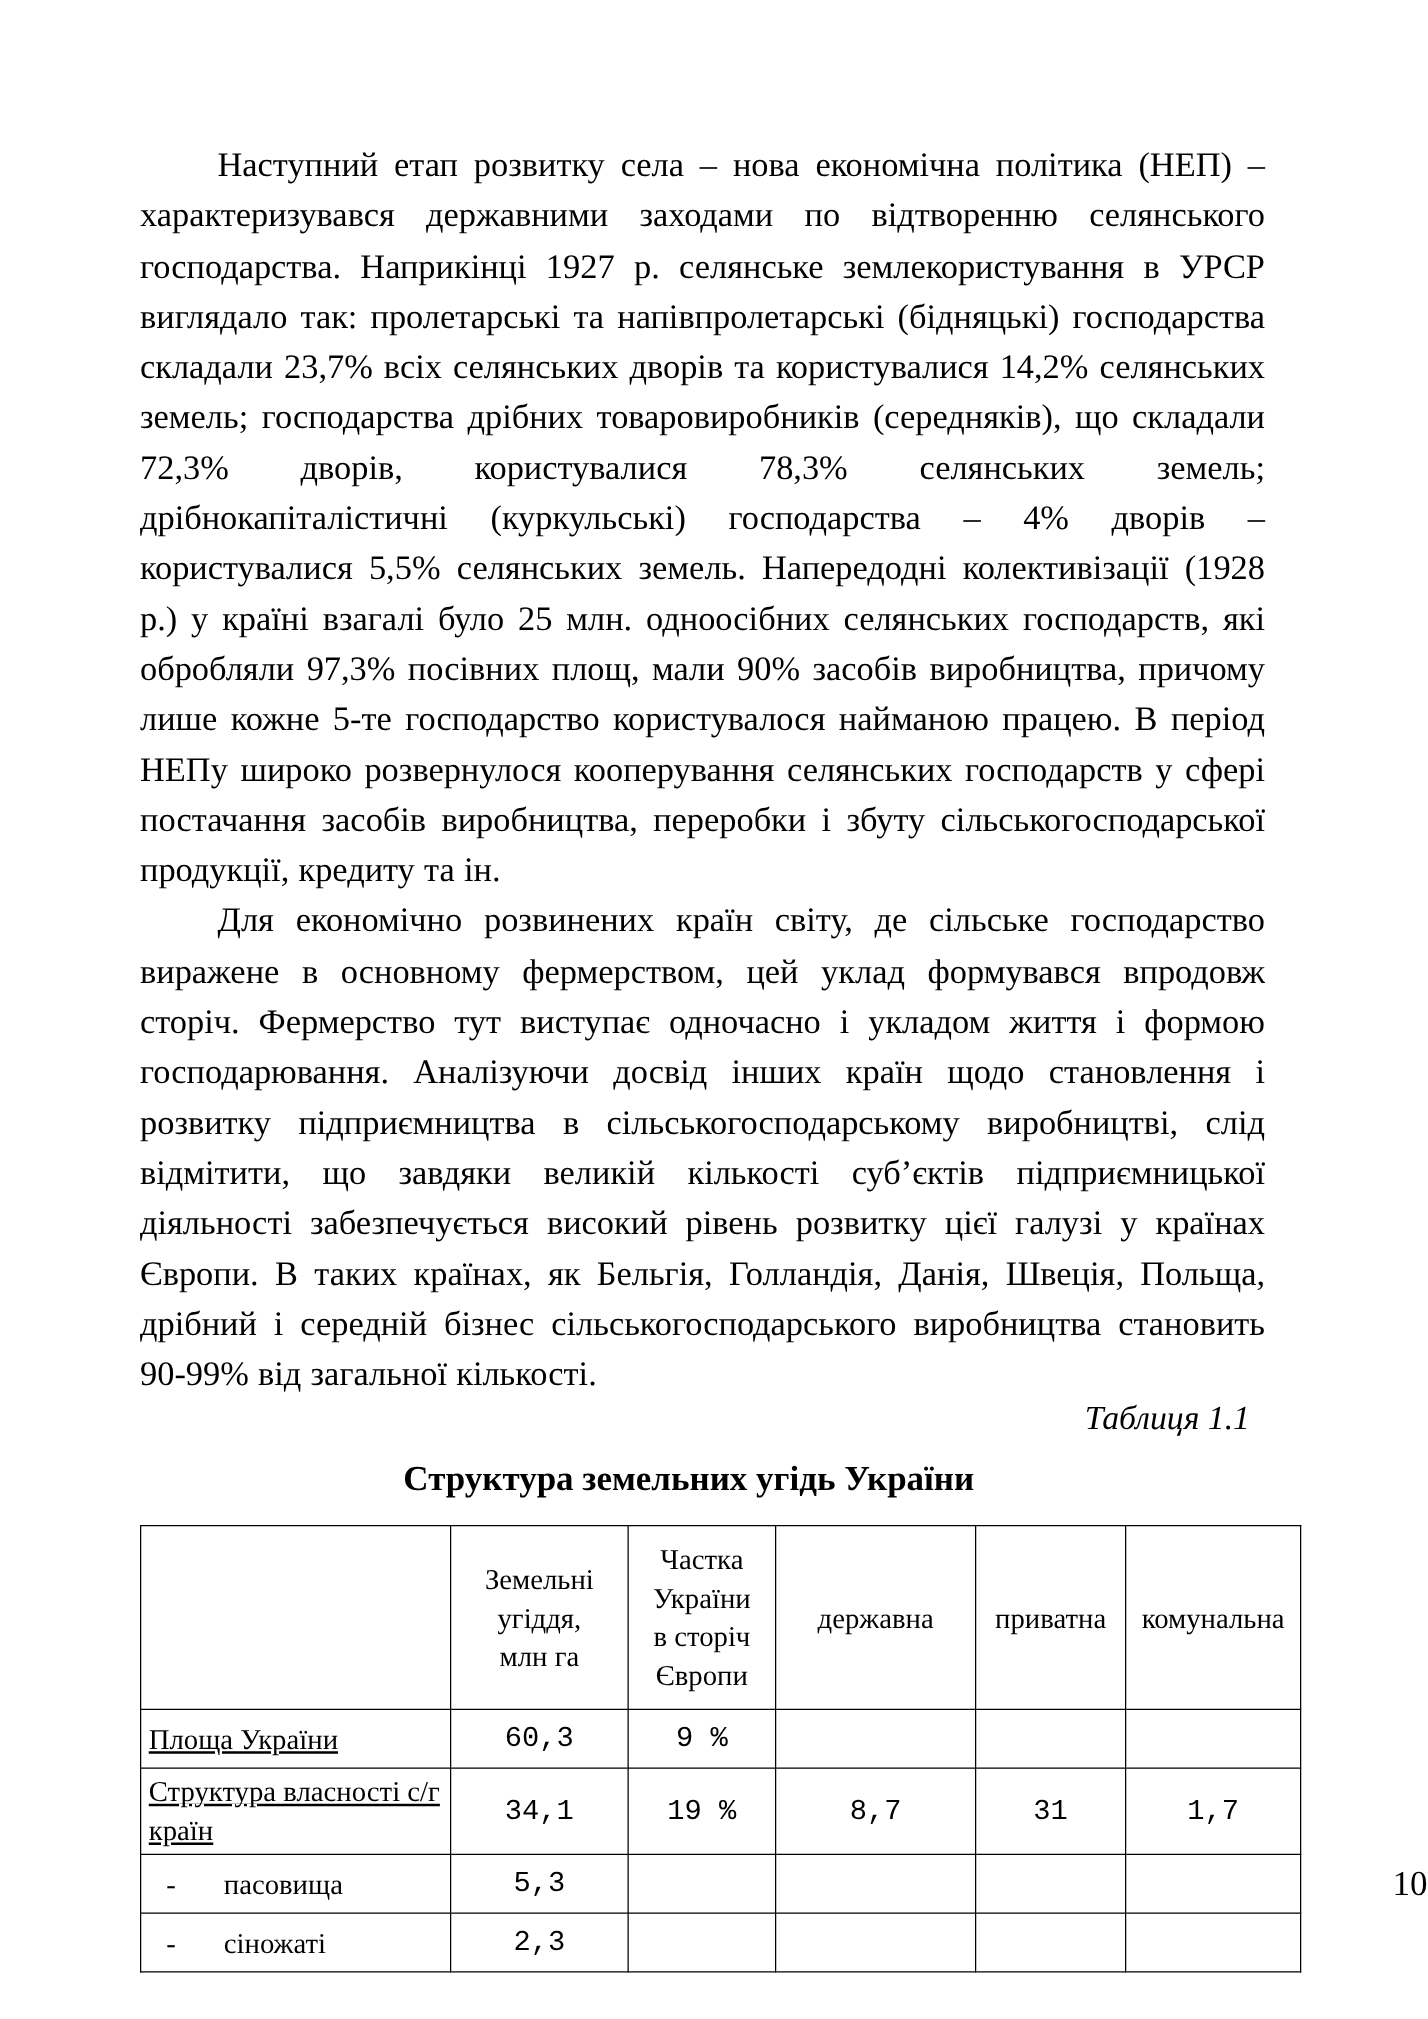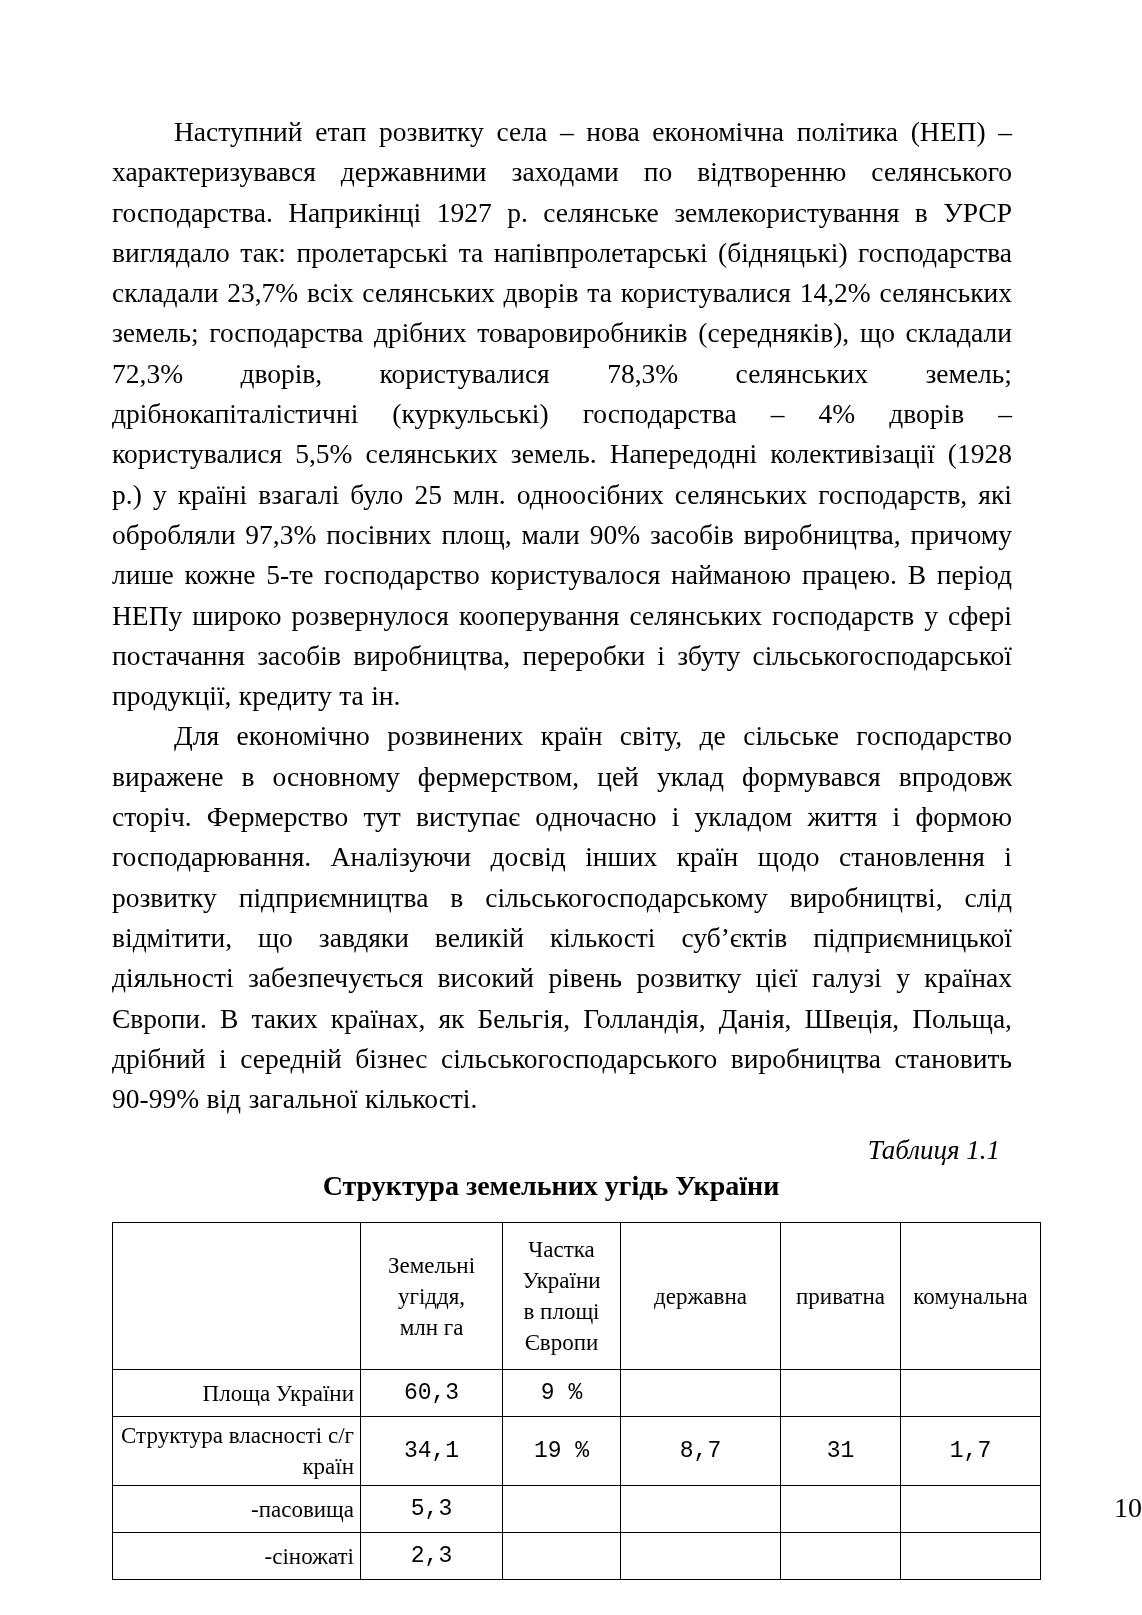--- a/index.html
+++ b/index.html
@@ -37,30 +37,29 @@
     text-align: justify;
     text-indent: 62px;
     text-justify: inter-word;
     letter-spacing: 0px;
     word-spacing: 0.5px;
   }
   p.body-par.last-loose {
     margin-bottom: 0;
   }
   .table-label-wrap {
-    margin-top: 16px;
     text-align: right;
     padding-right: 12px;
   }
   .table-label {
     font-style: italic;
     font-size: 27px;
   }
   .table-caption {
-    margin-top: 4px;
+    margin-top: 18px;
     text-align: center;
     font-weight: bold;
     font-size: 28px;
     padding-right: 22px;
   }
   table.land-table {
     margin-top: 20px;
     border-collapse: collapse;
     width: 900px;
     table-layout: fixed;
@@ -82,22 +81,23 @@
   .col-comm   { width: 140px; }
 
   thead td {
     text-align: center;
     height: 140px;
   }
   thead td.blank-head { border-right: 1.6px solid #000; }
   .hdr-lines span { display: block; }
 
   td.rowname {
-    text-align: right;
+    text-align: left;
     padding-left: 10px;
+    text-decoration: underline;
   }
   td.num {
     text-align: center;
     font-family: Liberation Mono, monospace;
   }
   tr.tall td { height: 62px; }
   tr.short td { height: 40px; }
 
   .dash-item {
     display: inline-block;
@@ -148,21 +148,21 @@
             <span class="hdr-lines">
               <span>Земельні</span>
               <span>угіддя,</span>
               <span>млн га</span>
             </span>
           </td>
           <td>
             <span class="hdr-lines">
               <span>Частка</span>
               <span>України</span>
-              <span>в площі</span>
+              <span>в сторіч</span>
               <span>Європи</span>
             </span>
           </td>
           <td>державна</td>
           <td>приватна</td>
           <td>комунальна</td>
         </tr>
       </thead>
       <tbody id="table-body">
           <tr class="short">

